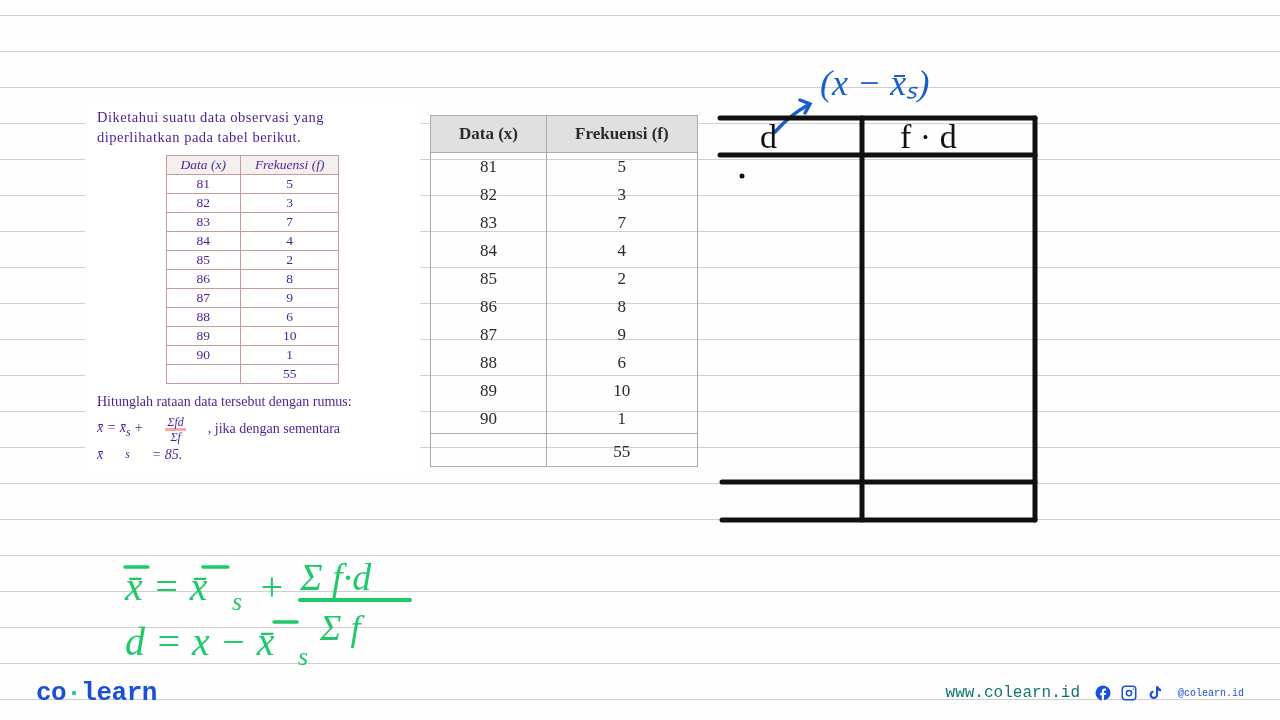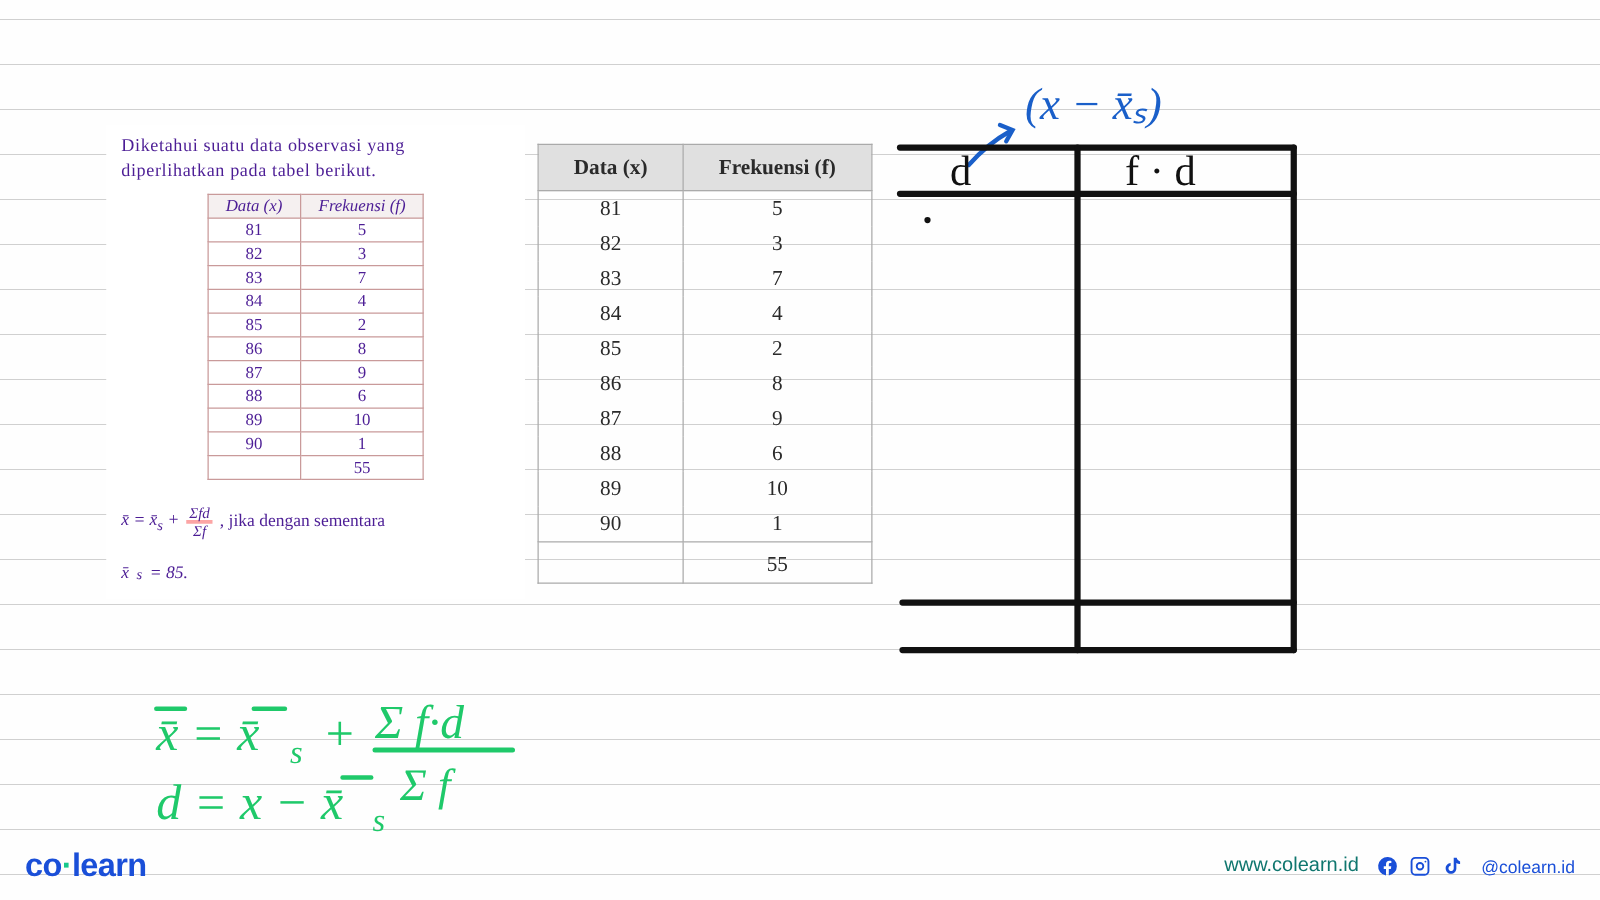--- a/index.html
+++ b/index.html
@@ -59,24 +59,24 @@
     }
     .small-table th { background: #f5f0f0; font-weight: normal; }
     .small-table .sum-row td { border-top: 1px solid #c99a9a; }
     .question-text {
       font-size: 14px;
       margin-top: 8px;
       line-height: 1.4;
     }
     .formula-line {
       font-size: 14px;
-      margin-top: 20px;
+      margin-top: 4px;
       display: flex;
       align-items: center;
-      gap: 6px;
+      gap: 22px;
     }
     .frac {
       display: inline-flex;
       flex-direction: column;
       align-items: center;
       vertical-align: middle;
       font-size: 12px;
       line-height: 1;
     }
     .frac .num { border-bottom: 3px solid #fca5a5; padding: 0 2px; }
@@ -121,42 +121,42 @@
     }
     
     
     .footer {
       position: absolute;
       bottom: 12px;
       left: 0; right: 0;
       display: flex;
       justify-content: space-between;
       align-items: center;
-      padding: 0 20px;
+      padding: 0 36px;
       z-index: 10;
-      font-family: Liberation Sans, sans-serif;
+      font-family: Liberation Mono, monospace;
     }
     .logo {
       font-size: 26px;
       font-weight: bold;
       color: #1a4fd8;
       letter-spacing: -0.5px;
     }
     .logo .dot { color: #18c98c; }
     .footer-right {
       display: flex;
       align-items: center;
       gap: 14px;
       font-size: 14px;
       color: #1a4fd8;
     }
     .social-icons { display: flex; gap: 8px; align-items: center; color: #1a4fd8; }
     .social-icons svg { width: 18px; height: 18px; fill: #1a4fd8; }
     .website { color: #0f766e; font-size: 16px; }
-    .handle { color: #1a4fd8; font-size: 14px; }
+    .handle { color: #1a4fd8; font-size: 10px; }
     .ital { font-style: italic; }
   </style>
 </head>
 <body>
 
 <div class="ruled-lines"></div>
 
 <div class="problem-panel">
   <div class="problem-text">Diketahui suatu data observasi yang diperlihatkan pada tabel berikut.</div>
   <table class="small-table">
@@ -208,20 +208,21 @@
           <td>1</td>
         </tr>
       </tbody>
     <tfoot>
       <tr class="sum-row">
         <td></td>
         <td>55</td>
       </tr>
     </tfoot>
   </table>
+  <div class="question-text">Hitunglah rataan data tersebut dengan rumus:</div>
   <div class="formula-line">
     <span class="ital">x̄ = x̄<sub>s</sub> +</span>
     <span class="frac">
       <span class="num ital">Σfd</span>
       <span class="den ital">Σf</span>
     </span>
     <span>, jika dengan sementara</span>
   </div>
   <div class="formula-line ital">x̄<sub>s</sub> = 85.</div>
 </div>

